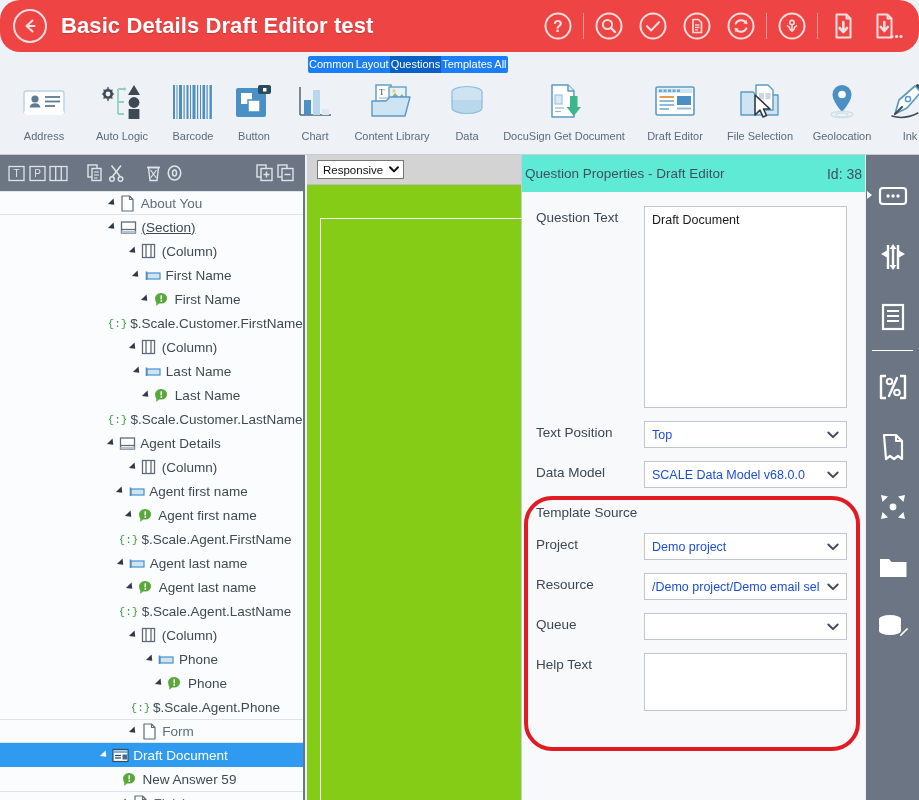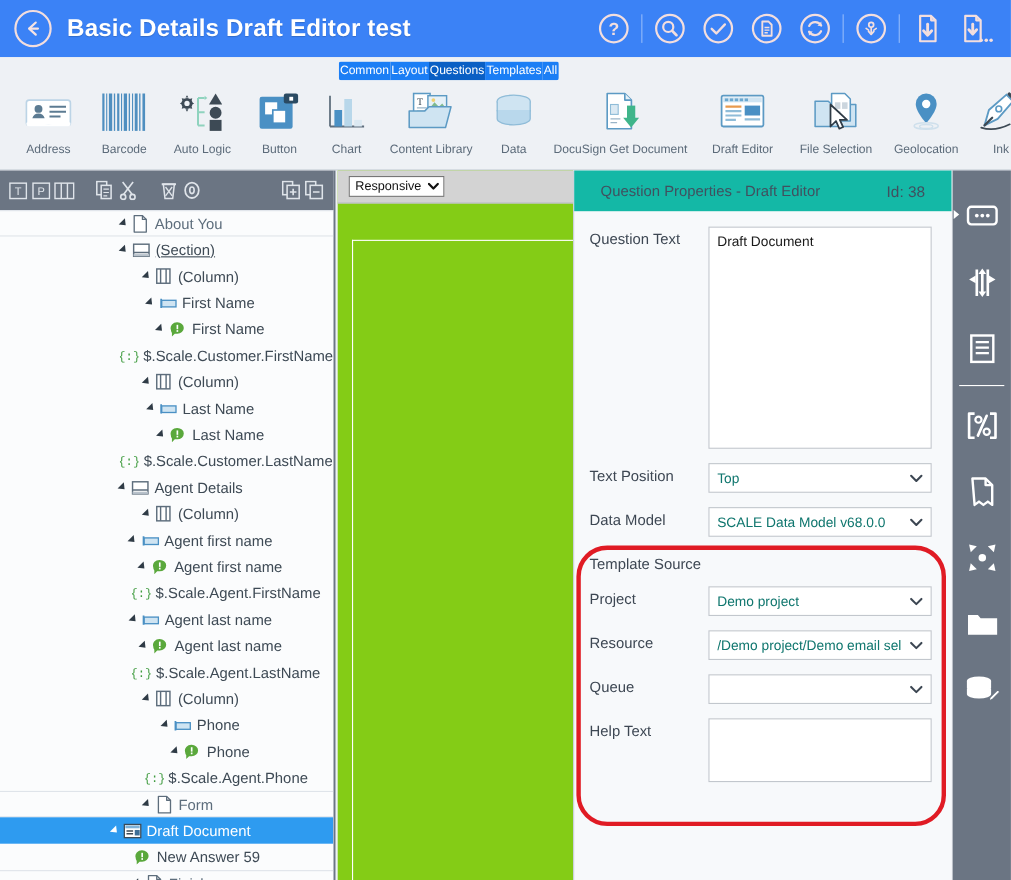--- a/index.html
+++ b/index.html
@@ -8,22 +8,22 @@
     font-family: "Liberation Sans", sans-serif;
     font-size: 13px;
     color: #333;
     background: #eef1f5;
   }
   #app { position: relative; width: 919px; height: 800px; }
 
   
   .titlebar {
     position: absolute; left: 0; top: 0; width: 919px; height: 52px;
-    background: #3b82f6;
-    display: flex; align-items: center;
+    background: #ef4444;
+    display: flex; align-items: center; border-radius: 20px;
   }
   .back-btn {
     width: 34px; height: 34px; margin-left: 13px;
     border-radius: 50%; border: 2px solid #f3dede;
     display: flex; align-items: center; justify-content: center;
     cursor: pointer; flex: 0 0 auto;
   }
   .back-btn svg { display: block; }
   .app-title {
     margin-left: 14px; color: #ffffff; font-size: 22px; font-weight: bold;
@@ -125,40 +125,40 @@
     position: absolute; left: 13px; top: 33px; right: -2px; bottom: -10px;
     border: 1px solid #ffffff; border-right: none; background: transparent;
   }
 
   
   .proppanel {
     position: absolute; left: 521px; top: 155px; width: 344px; height: 645px;
     background: #f7f9fb; border-left: 1px solid #c8ced6;
   }
   .prop-header {
-    height: 37px; background: #14b8a6; display: flex; align-items: center;
-    padding: 0 24px; color: #41505f; font-size: 13.5px;
+    height: 37px; background: #5eead4; display: flex; align-items: center;
+    padding: 0 3px; color: #41505f; font-size: 13.5px;
   }
   .prop-header .pid { margin-left: auto; font-size: 14px; }
   .prop-body { position: relative; padding: 14px 14px 0 14px; }
   .field { display: flex; align-items: flex-start; margin-bottom: 13px; }
   .flabel {
     width: 108px; flex: 0 0 108px; font-size: 13.5px; color: #3d4753;
     padding-top: 4px;
   }
   .fctl { flex: 1 1 auto; }
   .textarea {
     width: 203px; height: 202px; background: #ffffff; border: 1px solid #c2c7cd;
     font-size: 12.5px; color: #1a1a1a; padding: 6px 7px; cursor: text;
   }
   .textarea.small { height: 58px; }
   .selectbox {
     width: 203px; height: 27px; background: #ffffff; border: 1px solid #c2c7cd;
     display: flex; align-items: center; padding: 0 7px; font-size: 12.5px;
-    color: #0f766e; cursor: pointer;
+    color: #1d4ed8; cursor: pointer;
   }
   .selectbox .sv { flex: 1 1 auto; overflow: hidden; white-space: nowrap; }
   .chev { flex: 0 0 auto; margin-left: 4px; }
   .hl-ellipse {
     position: absolute; left: 2px; top: 304px; width: 336px; height: 255px;
     border: 4px solid #e01b24; border-radius: 28px; pointer-events: none;
   }
 
   
   .rail {
@@ -289,20 +289,37 @@
             <rect x="3" y="6" width="40" height="23" rx="2.5" fill="#ffffff" stroke="#bcd4e6" stroke-width="1.5"></rect>
             <circle cx="14" cy="14" r="3.6" fill="#5c7b92"></circle>
             <path d="M8.4 22.5 a5.8 5.8 0 0 1 11.2 0 z" fill="#5c7b92"></path>
             <line x1="24" y1="12" x2="39" y2="12" stroke="#5c7b92" stroke-width="1.8"></line>
             <line x1="24" y1="16.5" x2="39" y2="16.5" stroke="#5c7b92" stroke-width="1.8"></line>
             <line x1="24" y1="21" x2="34" y2="21" stroke="#5c7b92" stroke-width="1.8"></line>
             <path d="M3 26.5 q7 -3 13 0 q7 3 14 0 q7 -3 13 0 v1 a2.5 2.5 0 0 1 -2.5 2.5 h-35 a2.5 2.5 0 0 1 -2.5 -2.5 z" fill="#ffffff"></path>
           </svg>
         </div>
         <div class="rlabel">Address</div>
+      </div>
+
+      <div class="ritem" style="width:80px">
+        <div class="glyph">
+          <svg width="52" height="38" viewBox="0 0 52 38">
+            <path d="M12 6 a5 5 0 1 1 0 10 a5 5 0 1 1 0 -10 z" fill="#3d4a55"></path>
+            <path d="M12 3.5 l1.3 2.2 h-2.6 z M12 18.5 l1.3 -2.2 h-2.6 z M5.5 11 l2.2 -1.3 v2.6 z M18.5 11 l-2.2 -1.3 v2.6 z
+                     M7.2 6.4 l2.5 .3 l-1.8 1.8 z M16.8 15.8 l-2.5 -.3 l1.8 -1.8 z M16.8 6.4 l-.7 2.4 l-1.8 -1.8 z M7.2 15.8 l.7 -2.4 l1.8 1.8 z" fill="#3d4a55"></path>
+            <circle cx="12" cy="11" r="2.4" fill="#eef1f5"></circle>
+            <path d="M22 6 h6 M22 19 h6 M22 31 h6 M22 6 v25" fill="none" stroke="#8fd3be" stroke-width="1.8"></path>
+            <path d="M28 6 l-2.5 -2 v4 z" fill="#8fd3be" transform="translate(2.5,0)"></path>
+            <polygon points="38,2 44,12 32,12" fill="#3d4a55"></polygon>
+            <circle cx="38" cy="19.5" r="5.4" fill="#3d4a55"></circle>
+            <rect x="32.6" y="26" width="10.8" height="10" fill="#3d4a55"></rect>
+          </svg>
+        </div>
+        <div class="rlabel">Auto Logic</div>
       </div>
 
       <div class="ritem" style="width:62px">
         <div class="glyph">
           <svg width="44" height="38" viewBox="0 0 44 38">
             <g fill="#4f8fc0">
               <rect x="2" y="2" width="2" height="34"></rect>
                 <rect x="5.5" y="2" width="1" height="34"></rect>
               <rect x="8" y="2" width="3" height="34"></rect>
                 <rect x="12.5" y="2" width="1.2" height="34"></rect>
@@ -311,37 +328,20 @@
               <rect x="21.5" y="2" width="3" height="34"></rect>
                 <rect x="26" y="2" width="1.2" height="34"></rect>
               <rect x="29" y="2" width="1" height="34"></rect>
                 <rect x="31.5" y="2" width="2.6" height="34"></rect>
               <rect x="35.5" y="2" width="1.2" height="34"></rect>
                 <rect x="38.5" y="2" width="2.4" height="34"></rect>
             </g>
           </svg>
         </div>
         <div class="rlabel">Barcode</div>
-      </div>
-
-      <div class="ritem" style="width:80px">
-        <div class="glyph">
-          <svg width="52" height="38" viewBox="0 0 52 38">
-            <path d="M12 6 a5 5 0 1 1 0 10 a5 5 0 1 1 0 -10 z" fill="#3d4a55"></path>
-            <path d="M12 3.5 l1.3 2.2 h-2.6 z M12 18.5 l1.3 -2.2 h-2.6 z M5.5 11 l2.2 -1.3 v2.6 z M18.5 11 l-2.2 -1.3 v2.6 z
-                     M7.2 6.4 l2.5 .3 l-1.8 1.8 z M16.8 15.8 l-2.5 -.3 l1.8 -1.8 z M16.8 6.4 l-.7 2.4 l-1.8 -1.8 z M7.2 15.8 l.7 -2.4 l1.8 1.8 z" fill="#3d4a55"></path>
-            <circle cx="12" cy="11" r="2.4" fill="#eef1f5"></circle>
-            <path d="M22 6 h6 M22 19 h6 M22 31 h6 M22 6 v25" fill="none" stroke="#8fd3be" stroke-width="1.8"></path>
-            <path d="M28 6 l-2.5 -2 v4 z" fill="#8fd3be" transform="translate(2.5,0)"></path>
-            <polygon points="38,2 44,12 32,12" fill="#3d4a55"></polygon>
-            <circle cx="38" cy="19.5" r="5.4" fill="#3d4a55"></circle>
-            <rect x="32.6" y="26" width="10.8" height="10" fill="#3d4a55"></rect>
-          </svg>
-        </div>
-        <div class="rlabel">Auto Logic</div>
       </div>
 
       <div class="ritem" style="width:60px">
         <div class="glyph">
           <svg width="40" height="36" viewBox="0 0 40 36">
             <rect x="2" y="4" width="30" height="29" rx="2" fill="#4a90c4"></rect>
             <rect x="7" y="9" width="11" height="11" fill="#ffffff"></rect>
             <rect x="14" y="16" width="12" height="12" fill="#ffffff" stroke="#4a90c4" stroke-width="1.5"></rect>
             <rect x="24" y="1" width="13" height="9" rx="2" fill="#2a4a62"></rect>
             <rect x="29" y="4" width="3.5" height="3.5" fill="#ffffff"></rect>

